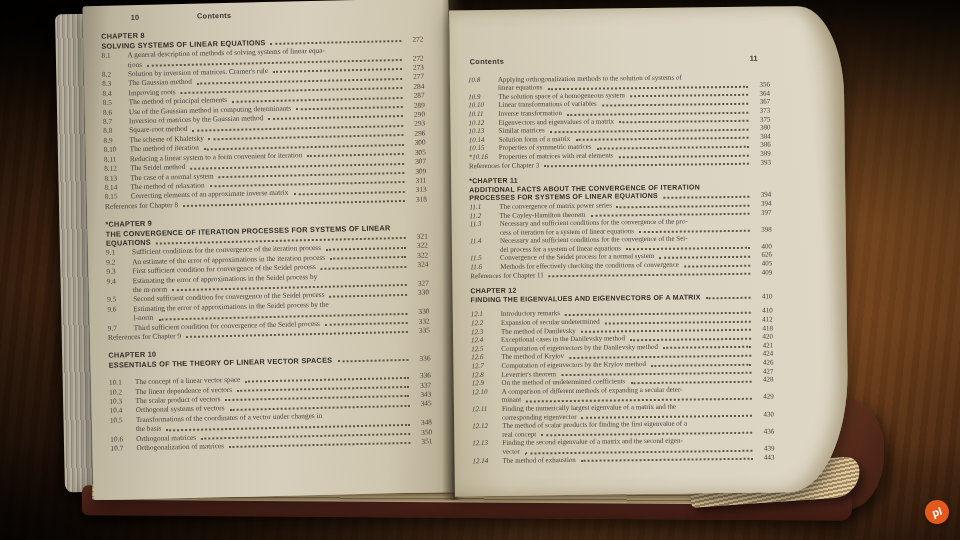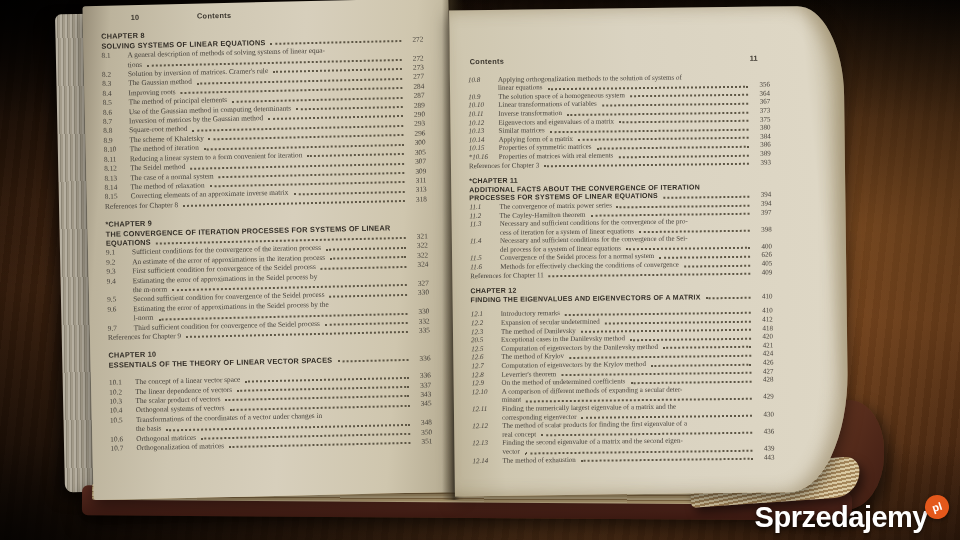--- a/index.html
+++ b/index.html
@@ -360,21 +360,21 @@
             <span class="pg">375</span>
           </div>
           <div class="row">
             <span class="num">10.13</span>
             <span class="txt">Similar matrices</span>
             <span class="leader"></span>
             <span class="pg">380</span>
           </div>
           <div class="row">
             <span class="num">10.14</span>
-            <span class="txt">Applying form of a matrix</span>
+            <span class="txt">Solution form of a matrix</span>
             <span class="leader"></span>
             <span class="pg">384</span>
           </div>
           <div class="row">
             <span class="num">10.15</span>
             <span class="txt">Properties of symmetric matrices</span>
             <span class="leader"></span>
             <span class="pg">386</span>
           </div>
           <div class="row">
@@ -469,21 +469,21 @@
             <span class="leader"></span>
             <span class="pg">412</span>
           </div>
           <div class="row">
             <span class="num">12.3</span>
             <span class="txt">The method of Danilevsky</span>
             <span class="leader"></span>
             <span class="pg">418</span>
           </div>
           <div class="row">
-            <span class="num">20.5</span>
+            <span class="num">12.4</span>
             <span class="txt">Exceptional cases in the Danilevsky method</span>
             <span class="leader"></span>
             <span class="pg">420</span>
           </div>
           <div class="row">
             <span class="num">12.5</span>
             <span class="txt">Computation of eigenvectors by the Danilevsky method</span>
             <span class="leader"></span>
             <span class="pg">421</span>
           </div>
@@ -551,18 +551,17 @@
             <span class="num">12.14</span>
             <span class="txt">The method of exhaustion</span>
             <span class="leader"></span>
             <span class="pg">443</span>
           </div>
         </div>
     </div>
   </div>
 
   <div class="watermark">
-    <span class="wm-text">Sprzedajemy</span>
     <span class="wm-badge" style="background: rgb(228, 88, 27);">
       <span>pl</span>
     </span>
   </div>
 </div>
 
 </body></html>

